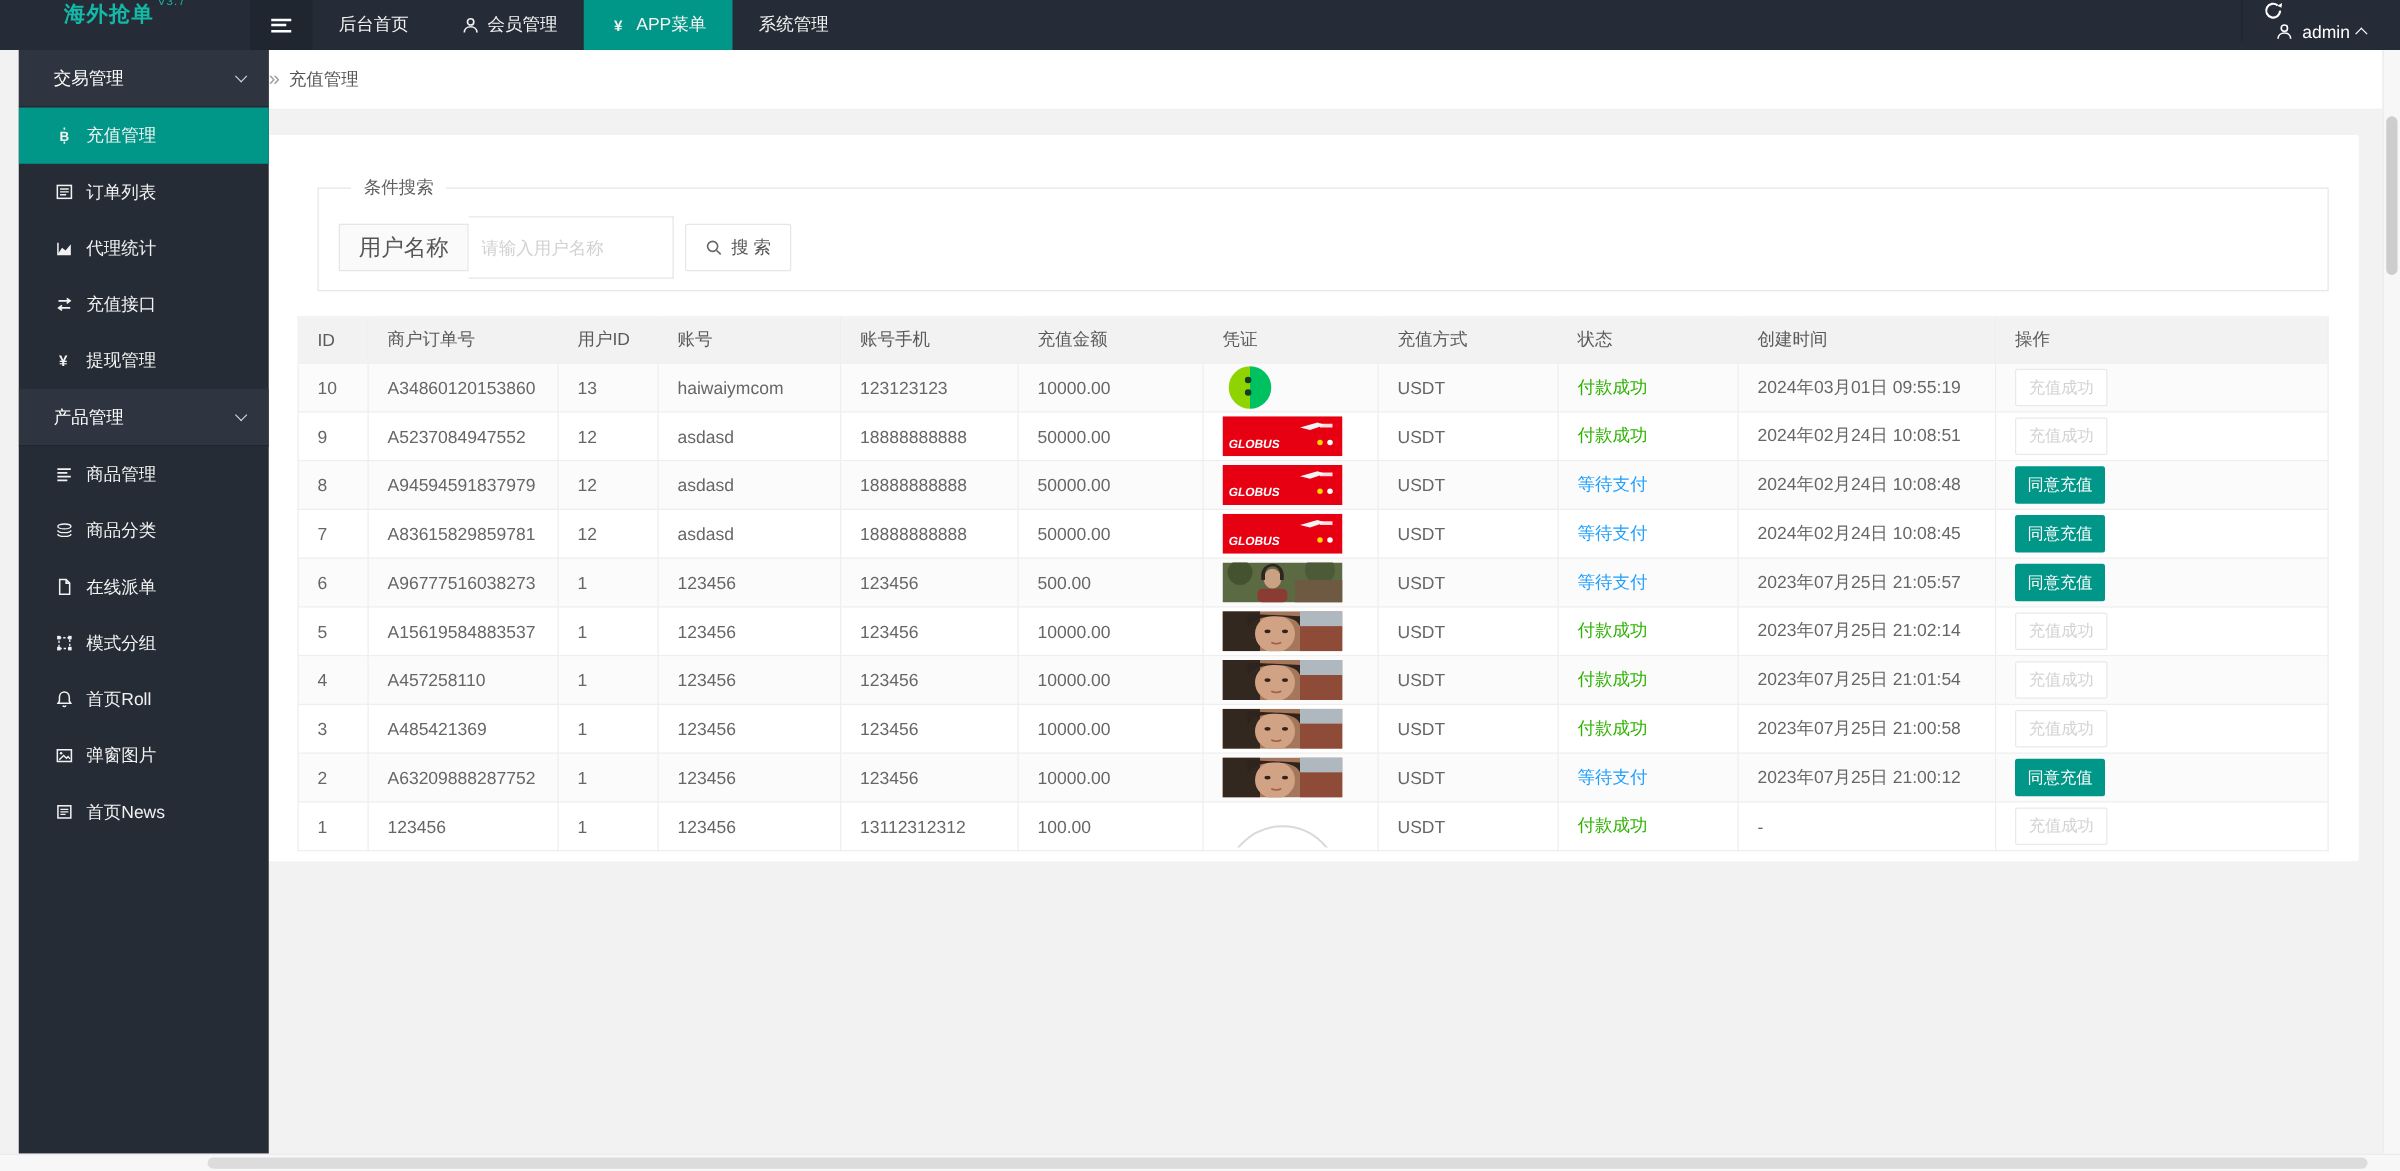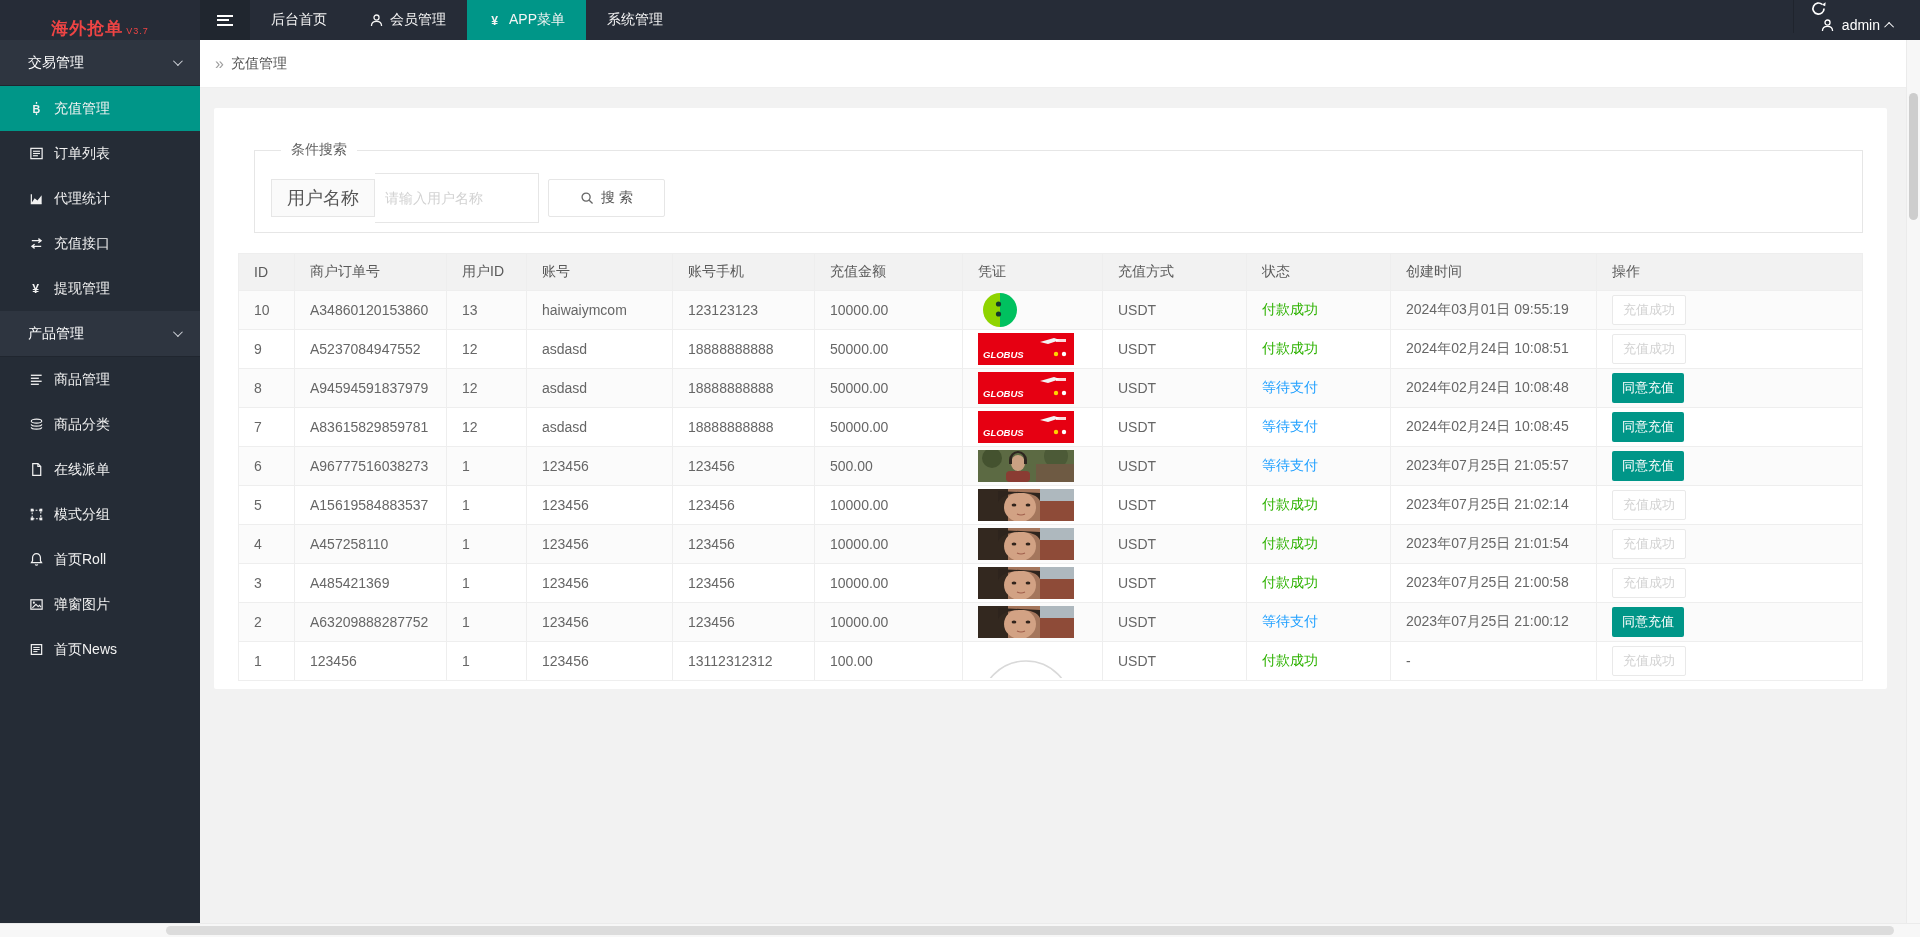--- a/index.html
+++ b/index.html
@@ -2,43 +2,43 @@
 <html><head>
 <meta charset="utf-8">
 <style>
   * { margin:0; padding:0; box-sizing:border-box; }
   html,body { width:1920px; height:937px; overflow:hidden;
     font-family:"Liberation Sans","DejaVu Sans",sans-serif; background:#f2f2f2; }
 
   
   .topbar { position:absolute; top:0; left:0; width:1920px; height:40px;
     background:#262c37; display:flex; align-items:stretch; z-index:30; }
-  .logo { width:200px; display:flex; align-items:flex-end; justify-content:center;
-    color:#ef4444; font-size:17px; font-weight:bold; letter-spacing:1px; }
+  .logo { width:200px; display:flex; align-items:flex-start; justify-content:center;
+    color:#14b8a6; font-size:17px; font-weight:bold; letter-spacing:1px; }
   .logo sup { font-size:9px; font-weight:normal; margin-left:3px; top:-4px; position:relative; }
   .burger { width:50px; display:flex; align-items:center; justify-content:center;
     background:#20262f; cursor:pointer; }
   .burger .bars { width:16px; }
   .burger .bars i { display:block; height:2px; background:#fff; margin:2.5px 0; }
   .burger .bars i:nth-child(2){ width:12px; }
   .topnav { display:flex; align-items:stretch; }
   .nav-item { display:flex; align-items:center; gap:6px; padding:0 21px;
     color:#f5f5f5; font-size:14px; cursor:pointer; }
   .nav-item.active { background:#009688; }
   .top-right { margin-left:auto; display:flex; align-items:stretch;flex-direction:column; }
   .icon-btn { width:50px; display:flex; align-items:center; justify-content:center;
     border-left:1px solid #1f242d; cursor:pointer; }
   .admin-box { display:flex; align-items:center; gap:7px; padding:0 26px;
     border-left:1px solid #1f242d; color:#fff; font-size:14px; cursor:pointer; }
   .caret-up { width:7px; height:7px; border-left:1.5px solid #fff; border-top:1.5px solid #fff;
     transform:rotate(45deg) translateY(2px); }
   .svg-ic { display:block; }
 
   
-  .sidebar { position:absolute; top:40px; left:0; width:200px; bottom:14px;
+  .sidebar { position:absolute; top:40px; left:15px; width:200px; bottom:14px;
     background:#252c36; overflow:hidden; z-index:20; }
   .side-group { height:46px; background:#2e3540; color:#fff; font-size:14px;
     display:flex; align-items:center; padding:0 20px 0 28px; cursor:pointer;
     border-bottom:1px solid #20262f; }
   .side-group .chev { margin-left:auto; width:7px; height:7px;
     border-right:1.5px solid #cfd3d9; border-bottom:1.5px solid #cfd3d9;
     transform:rotate(45deg) translateY(-2px); }
   .side-item { height:45px; color:#f2f2f2; font-size:14px; display:flex;
     align-items:center; gap:9px; padding:0 10px 0 28px; cursor:pointer; }
   .side-item.active { background:#009688; }
@@ -55,21 +55,21 @@
 
   fieldset.search-set { border:1px solid #e6e6e6; margin:9px 0 20px 16px;
     padding:14px 14px 9px 16px; }
   fieldset.search-set legend { color:#5f5f5f; font-size:14px; padding:0 10px; margin-left:10px; }
   .search-row { display:flex; align-items:center; }
   .f-label { height:38px; line-height:36px; padding:0 15px; background:#fafafa;
     border:1px solid #e6e6e6; color:#565656; font-size:18px; white-space:nowrap; }
   .f-input { height:50px; width:164px; border:1px solid #e6e6e6; border-left:none;
     padding:0 10px; font-size:14px; color:#333; outline:none; }
   .f-input::placeholder { color:#d2d2d2; }
-  .search-btn { margin-left:9px; height:38px; padding:0 31px; background:#fff;
+  .search-btn { margin-left:9px; height:38px; padding:0 15px; background:#fff;
     border:1px solid #e6e6e6; border-radius:2px; color:#565656; font-size:14px;
     display:flex; align-items:center; gap:6px; cursor:pointer; }
 
   table.grid { width:100%; border-collapse:collapse; table-layout:fixed; font-size:14px; }
   .grid th { background:#f2f2f2; height:37px; font-weight:normal; text-align:left;
     color:#5a5a5a; padding:0 0 0 15px; border:1px solid #eeeeee; overflow:hidden; white-space:nowrap; }
   .grid td { height:39px; color:#666; padding:0 0 0 15px; border:1px solid #eeeeee;
     overflow:hidden; white-space:nowrap; background:#fff; }
   .grid tbody tr:nth-child(odd) td { background:#fbfbfb; }
   .st-success { color:#2db200; }

